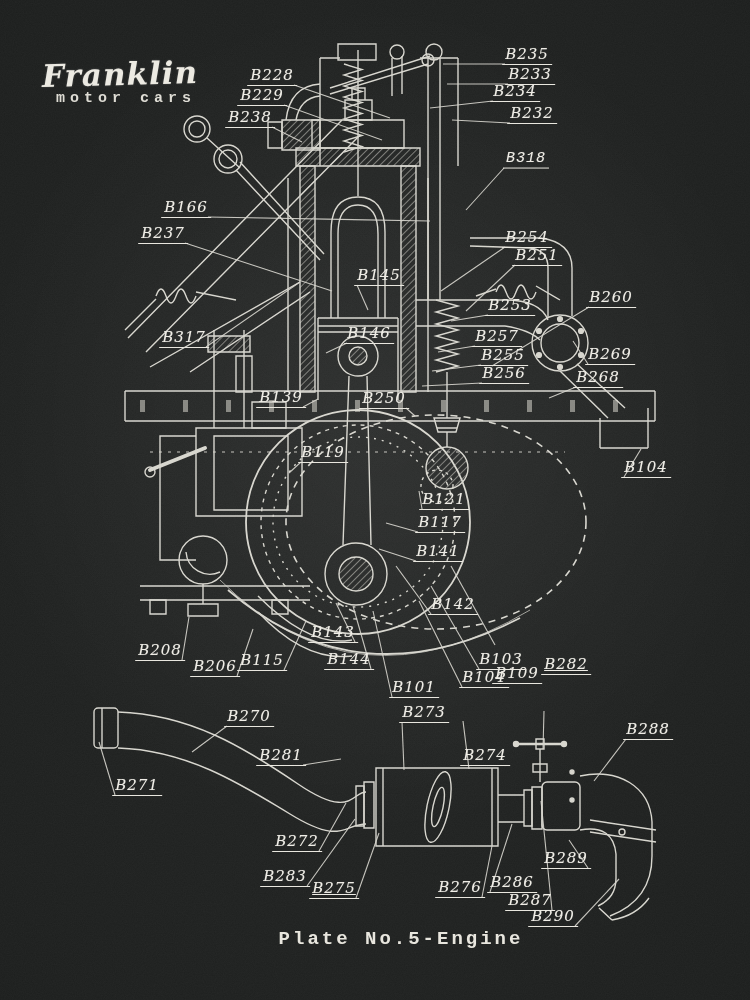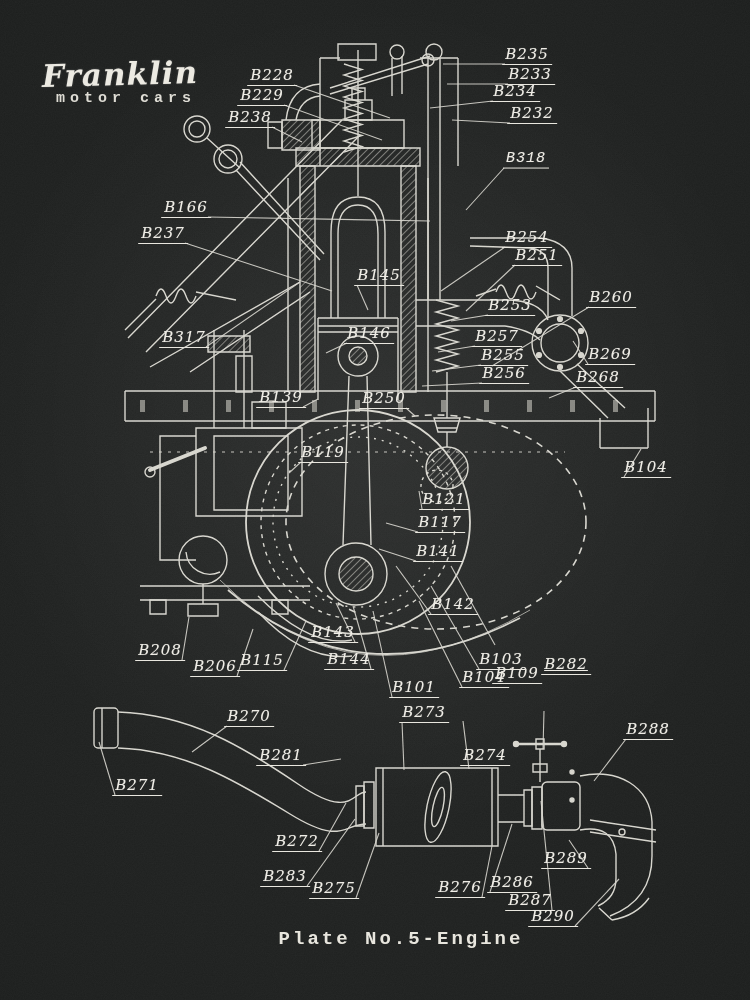--- a/index.html
+++ b/index.html
@@ -296,21 +296,21 @@
       <div class="part-label" style="left: 517px; top: 637px; margin-top: 38px;">B109</div>
       <div class="part-label" style="left: 501px; top: 661px;">B103</div>
       <div class="part-label" style="left: 484px; top: 679px;">B104</div>
       <div class="part-label" style="left: 646px; top: 469px;">B104</div>
       <div class="part-label" style="left: 566px; top: 666px; text-decoration: underline;">B282</div>
       <div class="part-label" style="left: 249px; top: 718px;">B270</div>
       <div class="part-label" style="left: 137px; top: 787px;">B271</div>
       <div class="part-label" style="left: 281px; top: 757px;">B281</div>
       <div class="part-label" style="left: 297px; top: 843px;">B272</div>
       <div class="part-label" style="left: 285px; top: 878px;">B283</div>
-      <div class="part-label" style="left: 334px; top: 890px;">B275</div>
+      <div class="part-label" style="left: 334px; top: 890px; text-decoration: underline;">B275</div>
       <div class="part-label" style="left: 424px; top: 714px;">B273</div>
       <div class="part-label" style="left: 485px; top: 713px; margin-top: 44px;">B274</div>
       <div class="part-label" style="left: 648px; top: 731px;">B288</div>
       <div class="part-label" style="left: 566px; top: 860px;">B289</div>
       <div class="part-label" style="left: 460px; top: 889px;">B276</div>
       <div class="part-label" style="left: 512px; top: 884px;">B286</div>
       <div class="part-label" style="left: 530px; top: 902px;">B287</div>
       <div class="part-label" style="left: 553px; top: 918px;">B290</div>
     </div>
 

